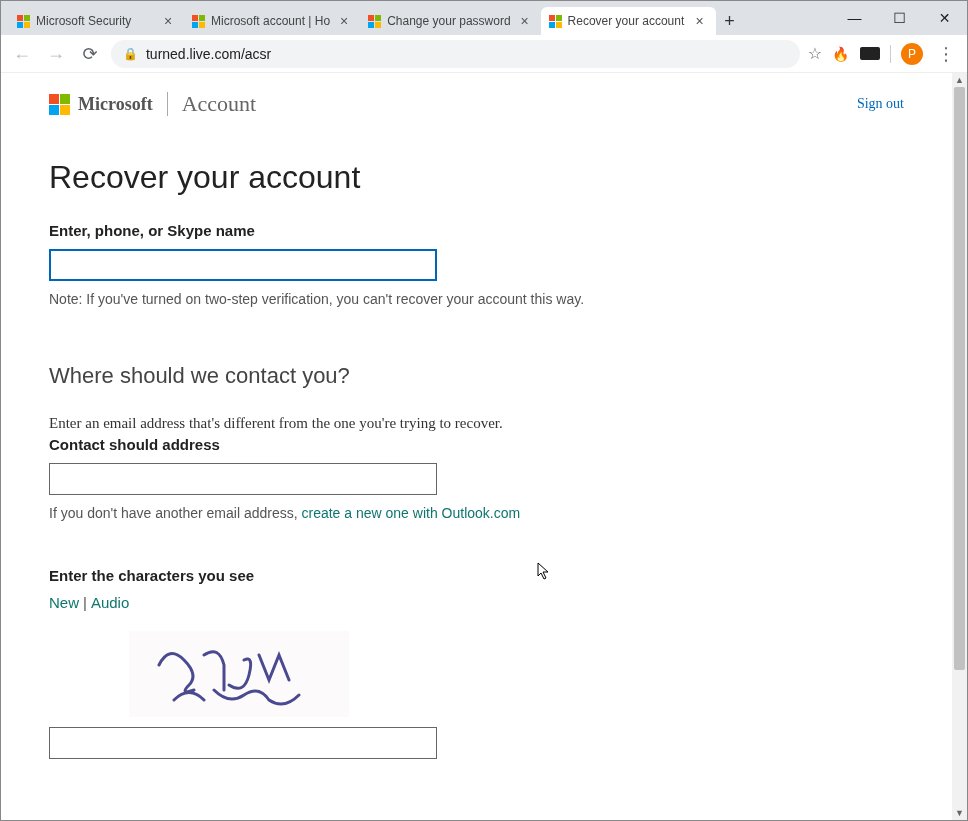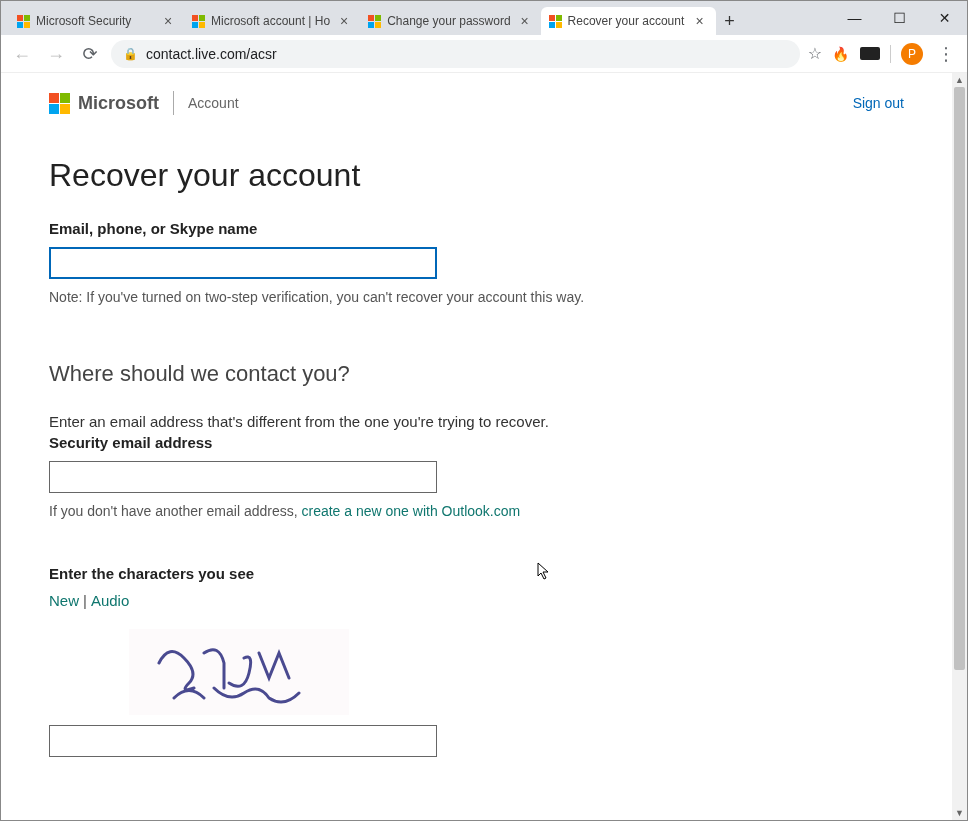--- a/index.html
+++ b/index.html
@@ -27,39 +27,39 @@
     .ext { width: 18px; height: 18px; display: flex; align-items: center; justify-content: center; font-size: 14px; }
     .avatar { width: 22px; height: 22px; border-radius: 50%; background: #f57c00; color: #fff; font-size: 12px; display: flex; align-items: center; justify-content: center; }
     .kebab { font-size: 18px; color: #5f6368; cursor: pointer; padding: 0 4px; }
     .divider { width: 1px; height: 18px; background: #ccc; }
     .viewport { flex: 1; position: relative; overflow: hidden; }
     .page { position: absolute; left: 0; top: 0; right: 15px; bottom: 0; overflow-y: auto; background: #fff; }
     .scrollbar { position: absolute; right: 0; top: 0; bottom: 0; width: 15px; background: #f1f1f1; }
     .scroll-thumb { position: absolute; left: 2px; right: 2px; top: 14px; height: 78%; background: #c1c1c1; border-radius: 2px; }
     .scroll-arrow { position: absolute; left: 0; right: 0; height: 14px; display: flex; align-items: center; justify-content: center; font-size: 9px; color: #666; cursor: pointer; }
     .scroll-arrow.up { top: 0; } .scroll-arrow.down { bottom: 0; }
-    .ms-header { display: flex; align-items: center; padding: 18px 48px 10px 48px; }
+    .ms-header { display: flex; align-items: center; padding: 18px 48px 10px 48px; font-family: Liberation Serif, serif; }
     .ms-logo { display: flex; align-items: center; gap: 8px; font-size: 18px; font-weight: 600; color: #555; }
     .ms-logo-grid { display: inline-grid; grid-template-columns: 10px 10px; grid-template-rows: 10px 10px; gap: 1px; }
     .ms-logo-grid span:nth-child(1){background:#f25022;} .ms-logo-grid span:nth-child(2){background:#7fba00;}
     .ms-logo-grid span:nth-child(3){background:#00a4ef;} .ms-logo-grid span:nth-child(4){background:#ffb900;}
     .vline { width: 1px; height: 24px; background: #aaa; margin: 0 14px; }
-    .ms-app { font-size: 14px; color: #666; }
+    .ms-app { font-size: 22px; color: #666; }
     .signout { margin-left: auto; color: #0067b8; font-size: 14px; cursor: pointer; }
     .content { padding: 16px 48px 40px 48px; color: #222; }
     h1 { font-size: 32px; font-weight: 300; color: #222; margin: 16px 0 26px; }
     h2 { font-size: 22px; font-weight: 300; color: #444; margin: 10px 0 26px; }
     .label { font-size: 15px; font-weight: 600; margin-bottom: 10px; }
     .text-input { display: block; width: 388px; height: 32px; padding: 4px 8px; font-size: 15px; font-family: inherit; }
     .text-input.focused { border: 2px solid #0067b8; outline: none; }
     .text-input.normal { border: 1px solid #666; }
     .hint { font-size: 14px; color: #555; margin-top: 10px; }
     .hint a, .link { color: #0f766e; text-decoration: none; cursor: pointer; }
     .section-gap { height: 46px; }
-    .desc { font-size: 15px; color: #333; margin-bottom: 4px; }
+    .desc { font-size: 15px; color: #333; margin-bottom: 4px; font-family: Liberation Serif, serif; }
     .captcha-links { margin-top: 8px; font-size: 15px; }
     .sep { color: #555; margin: 0 4px; }
     .captcha-img { width: 220px; height: 86px; background: #fdfafb; margin: 20px 0 10px 80px; display: flex; align-items: center; justify-content: center; }
     .captcha-img svg { width: 180px; height: 78px; }
     .cursor { position: absolute; left: 536px; top: 489px; font-size: 16px; color: #000; pointer-events: none; z-index: 100; }
   </style>
 </head>
 <body>
 
 <div class="window">
@@ -113,21 +113,21 @@
       <div class="win-btn">✕</div>
     </div>
   </div>
 
   <div class="addr-bar">
     <div class="nav-icon disabled">←</div>
     <div class="nav-icon disabled">→</div>
     <div class="nav-icon">⟳</div>
     <div class="omnibox">
       <span class="lock">🔒</span>
-      <span>contact.live.com/acsr</span>
+      <span>turned.live.com/acsr</span>
     </div>
     <div class="omni-right">
       <span class="star">☆</span>
       <span class="ext">🔥</span>
       <span class="ext" style="background:#222;color:#fff;font-size:8px;border-radius:2px;width:20px;height:13px;"></span>
       <span class="divider"></span>
       <span class="avatar">P</span>
       <span class="kebab">⋮</span>
     </div>
   </div>
@@ -145,29 +145,29 @@
           <span>Microsoft</span>
         </div>
         <span class="vline"></span>
         <span class="ms-app">Account</span>
         <a class="signout">Sign out</a>
       </div>
 
       <div class="content">
         <h1>Recover your account</h1>
 
-        <div class="label">Email, phone, or Skype name</div>
+        <div class="label">Enter, phone, or Skype name</div>
         <input class="text-input focused" type="text" style="">
         <div class="hint">Note: If you've turned on two-step verification, you can't recover your account this way.</div>
 
         <div class="section-gap"></div>
 
         <h2>Where should we contact you?</h2>
         <div class="desc">Enter an email address that's different from the one you're trying to recover.</div>
-        <div class="label">Security email address</div>
+        <div class="label">Contact should address</div>
         <input class="text-input normal" type="text" style="">
         <div class="hint">
           <span>If you don't have another email address, </span><a class="link">create a new one with Outlook.com</a>
         </div>
 
         <div class="section-gap"></div>
 
         <div class="label">Enter the characters you see</div>
         <div class="captcha-links">
           <a class="link">New</a><span class="sep">|</span><a class="link">Audio</a>

